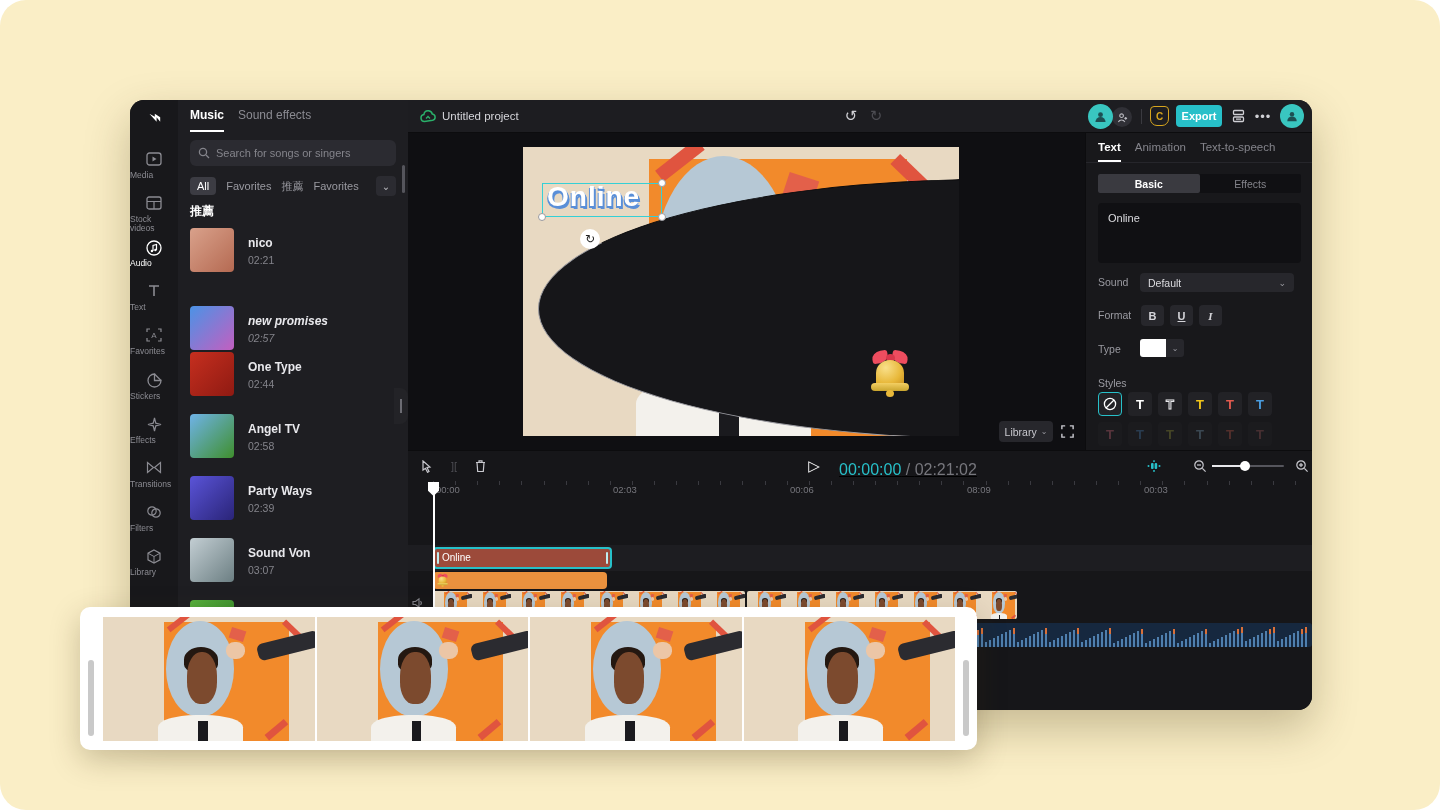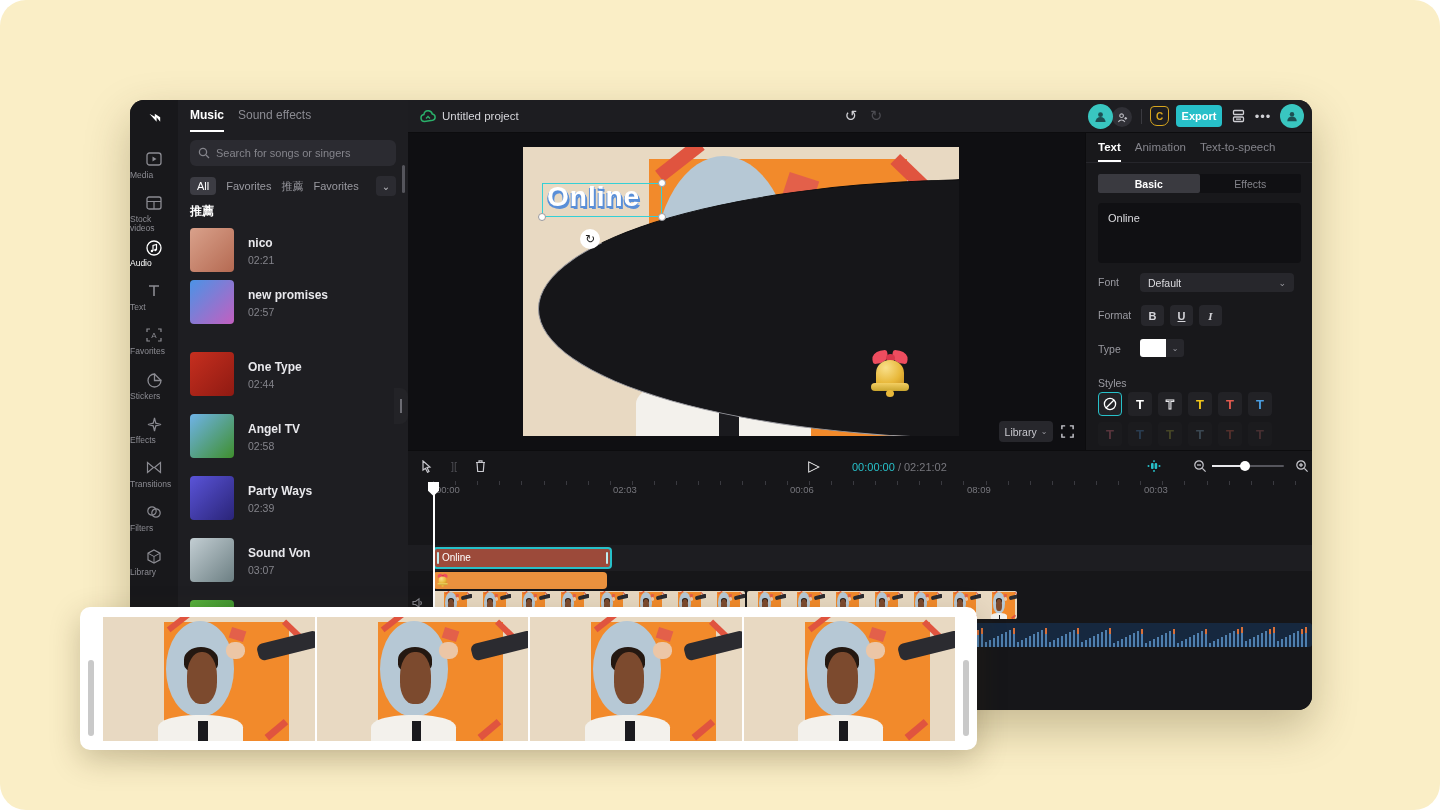--- a/index.html
+++ b/index.html
@@ -114,21 +114,21 @@
   .style-btn { position:absolute; width:24px; height:24px; background:#222226; border-radius:4px; border:1px solid transparent; display:flex; align-items:center; justify-content:center; font-size:13px; font-weight:bold; cursor:pointer; }
   .style-btn.sel { border-color:var(--accent,#27c0c9); }
   .style-row2 .style-btn { opacity:.35; }
 
   
   .tl { position:absolute; left:278px; top:350px; width:904px; height:260px; background:#161619; border-top:1px solid #0c0c0e; }
   .tl-bar { position:absolute; left:0; top:0; width:100%; height:30px; }
   .tl-ic { position:absolute; top:5px; width:20px; height:20px; display:flex; align-items:center; justify-content:center; cursor:pointer; color:#c9c9cf; }
   .tl-ic.dim { color:#4c4c52; }
   .play { left:396px; font-size:15px; color:#fff; }
-  .tcode { position:absolute; left:444px; top:10px; font-size:11px; }
+  .tcode { position:absolute; left:431px; top:10px; font-size:16px;text-decoration:underline; }
   .tcode .cur { color:var(--accent,#27c0c9); }
   .tcode .sep,.tcode .tot { color:#77777d; }
   .snap { left:736px; }
   .zo { left:782px; } .zi { left:884px; }
   .zoom-slider { position:absolute; left:804px; top:14px; width:72px; height:2px; background:#55555c; border-radius:2px; cursor:pointer; }
   .zoom-slider .fill { position:absolute; left:0; top:0; height:2px; width:32px; background:#e8e8ec; }
   .zoom-slider .th { position:absolute; left:28px; top:-4px; width:10px; height:10px; border-radius:50%; background:#fff; }
   .ruler { position:absolute; left:0; top:30px; width:100%; height:18px; }
   .r-lab { position:absolute; top:3px; font-size:9.5px; color:#77777d; }
   .r-tick { position:absolute; top:0; width:1px; height:4px; background:#3a3a40; }
@@ -282,21 +282,21 @@
           <div class="chip">Favorites</div>
           <div class="chip-more">⌄</div>
         </div>
       <div class="m-section">推薦</div>
       <div id="song-list">
           <div class="song" style="top: 128px;">
             <div class="art" style="background: linear-gradient(135deg, rgb(217, 161, 139), rgb(181, 106, 82));"></div>
             <div class="ti">nico</div>
             <div class="du">02:21</div>
           </div>
-          <div class="song" style="top: 180px;">
+          <div class="song" style="top: 206px; font-style: italic;">
             <div class="art" style="background: linear-gradient(135deg, rgb(75, 147, 230), rgb(195, 95, 192));"></div>
             <div class="ti">new promises</div>
             <div class="du">02:57</div>
           </div>
           <div class="song" style="top: 252px;">
             <div class="art" style="background: linear-gradient(135deg, rgb(198, 47, 31), rgb(143, 26, 18));"></div>
             <div class="ti">One Type</div>
             <div class="du">02:44</div>
           </div>
           <div class="song" style="top: 314px;">
@@ -415,21 +415,21 @@
           <div class="i-tab active">Text</div>
           <div class="i-tab">Animation</div>
           <div class="i-tab">Text-to-speech</div>
         </div>
       <div class="i-sep"></div>
       <div class="mode" id="insp-modes">
           <div class="mode-tab active">Basic</div>
           <div class="mode-tab">Effects</div>
         </div>
       <div class="i-textarea">Online</div>
-      <div class="i-label" style="top:143px;">Font</div>
+      <div class="i-label" style="top:143px;">Sound</div>
       <div class="i-select">
         <span>Default</span>
           <span class="cv">⌄</span>
       </div>
       <div class="i-label" style="top:176px;">Format</div>
       <div id="fmt-btns">
           <button class="fmt-btn" style="left: 55px;">B</button>
           <button class="fmt-btn fmt-u" style="left: 84px;">U</button>
           <button class="fmt-btn fmt-i" style="left: 113px;">I</button>
         </div>

